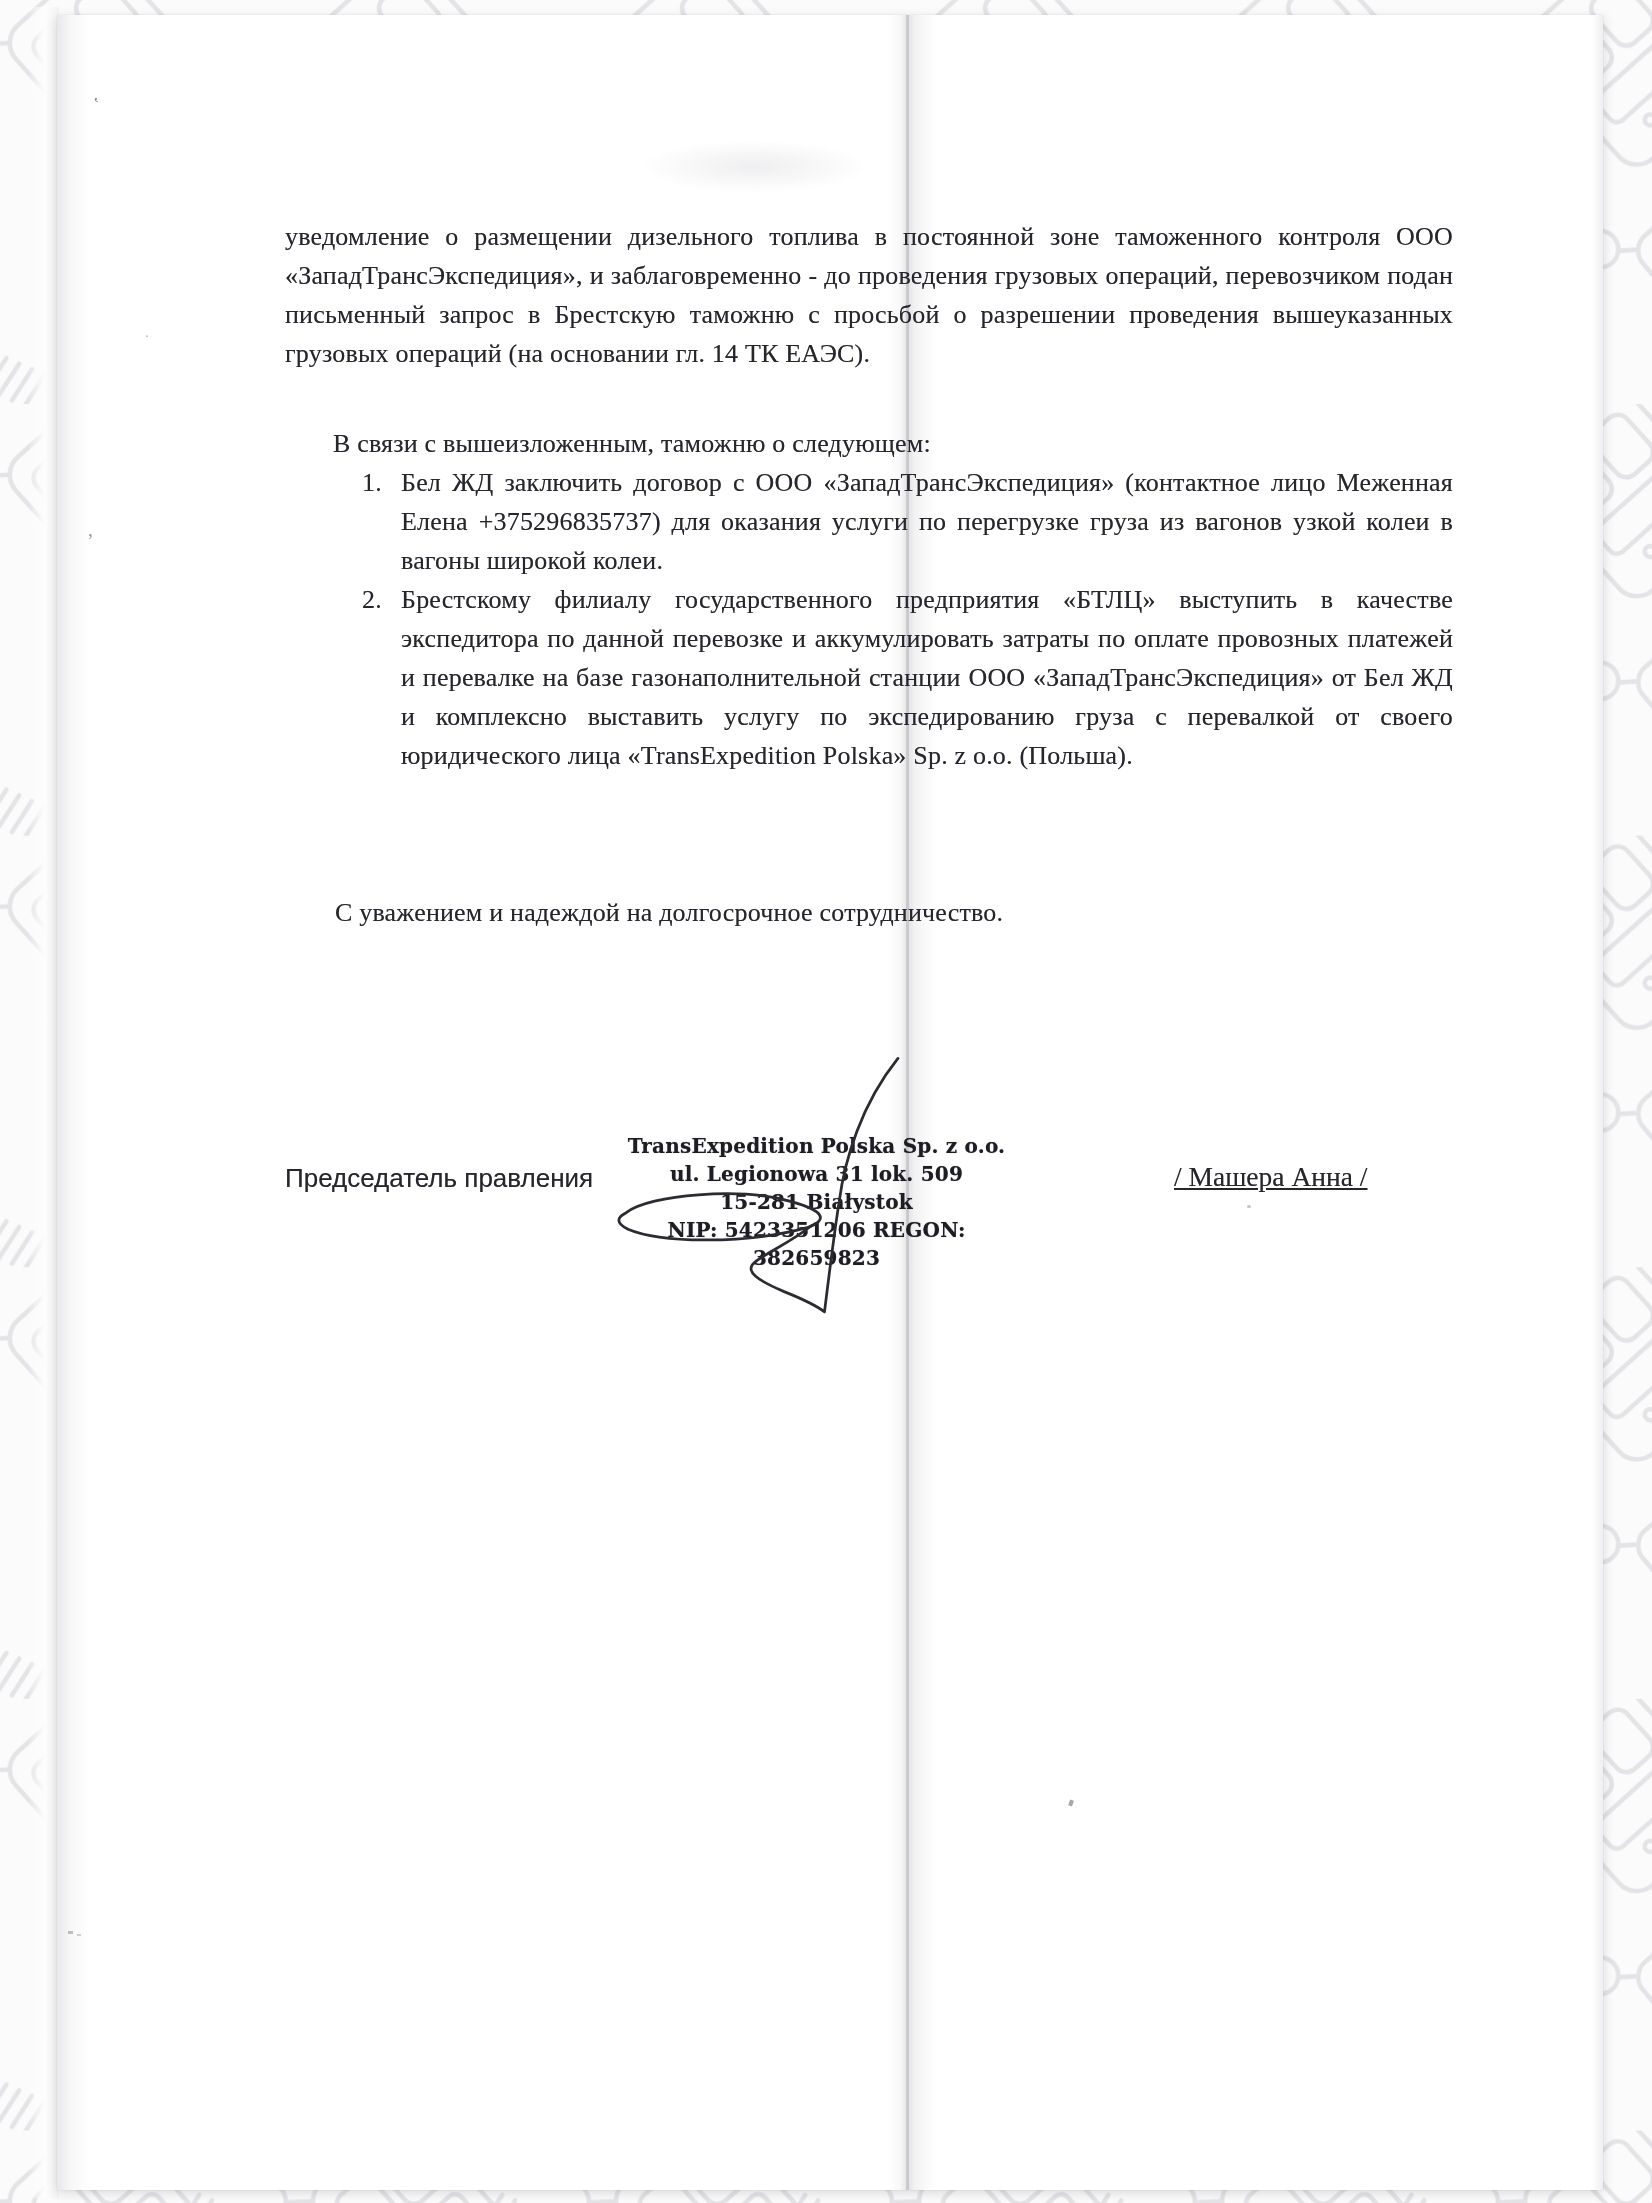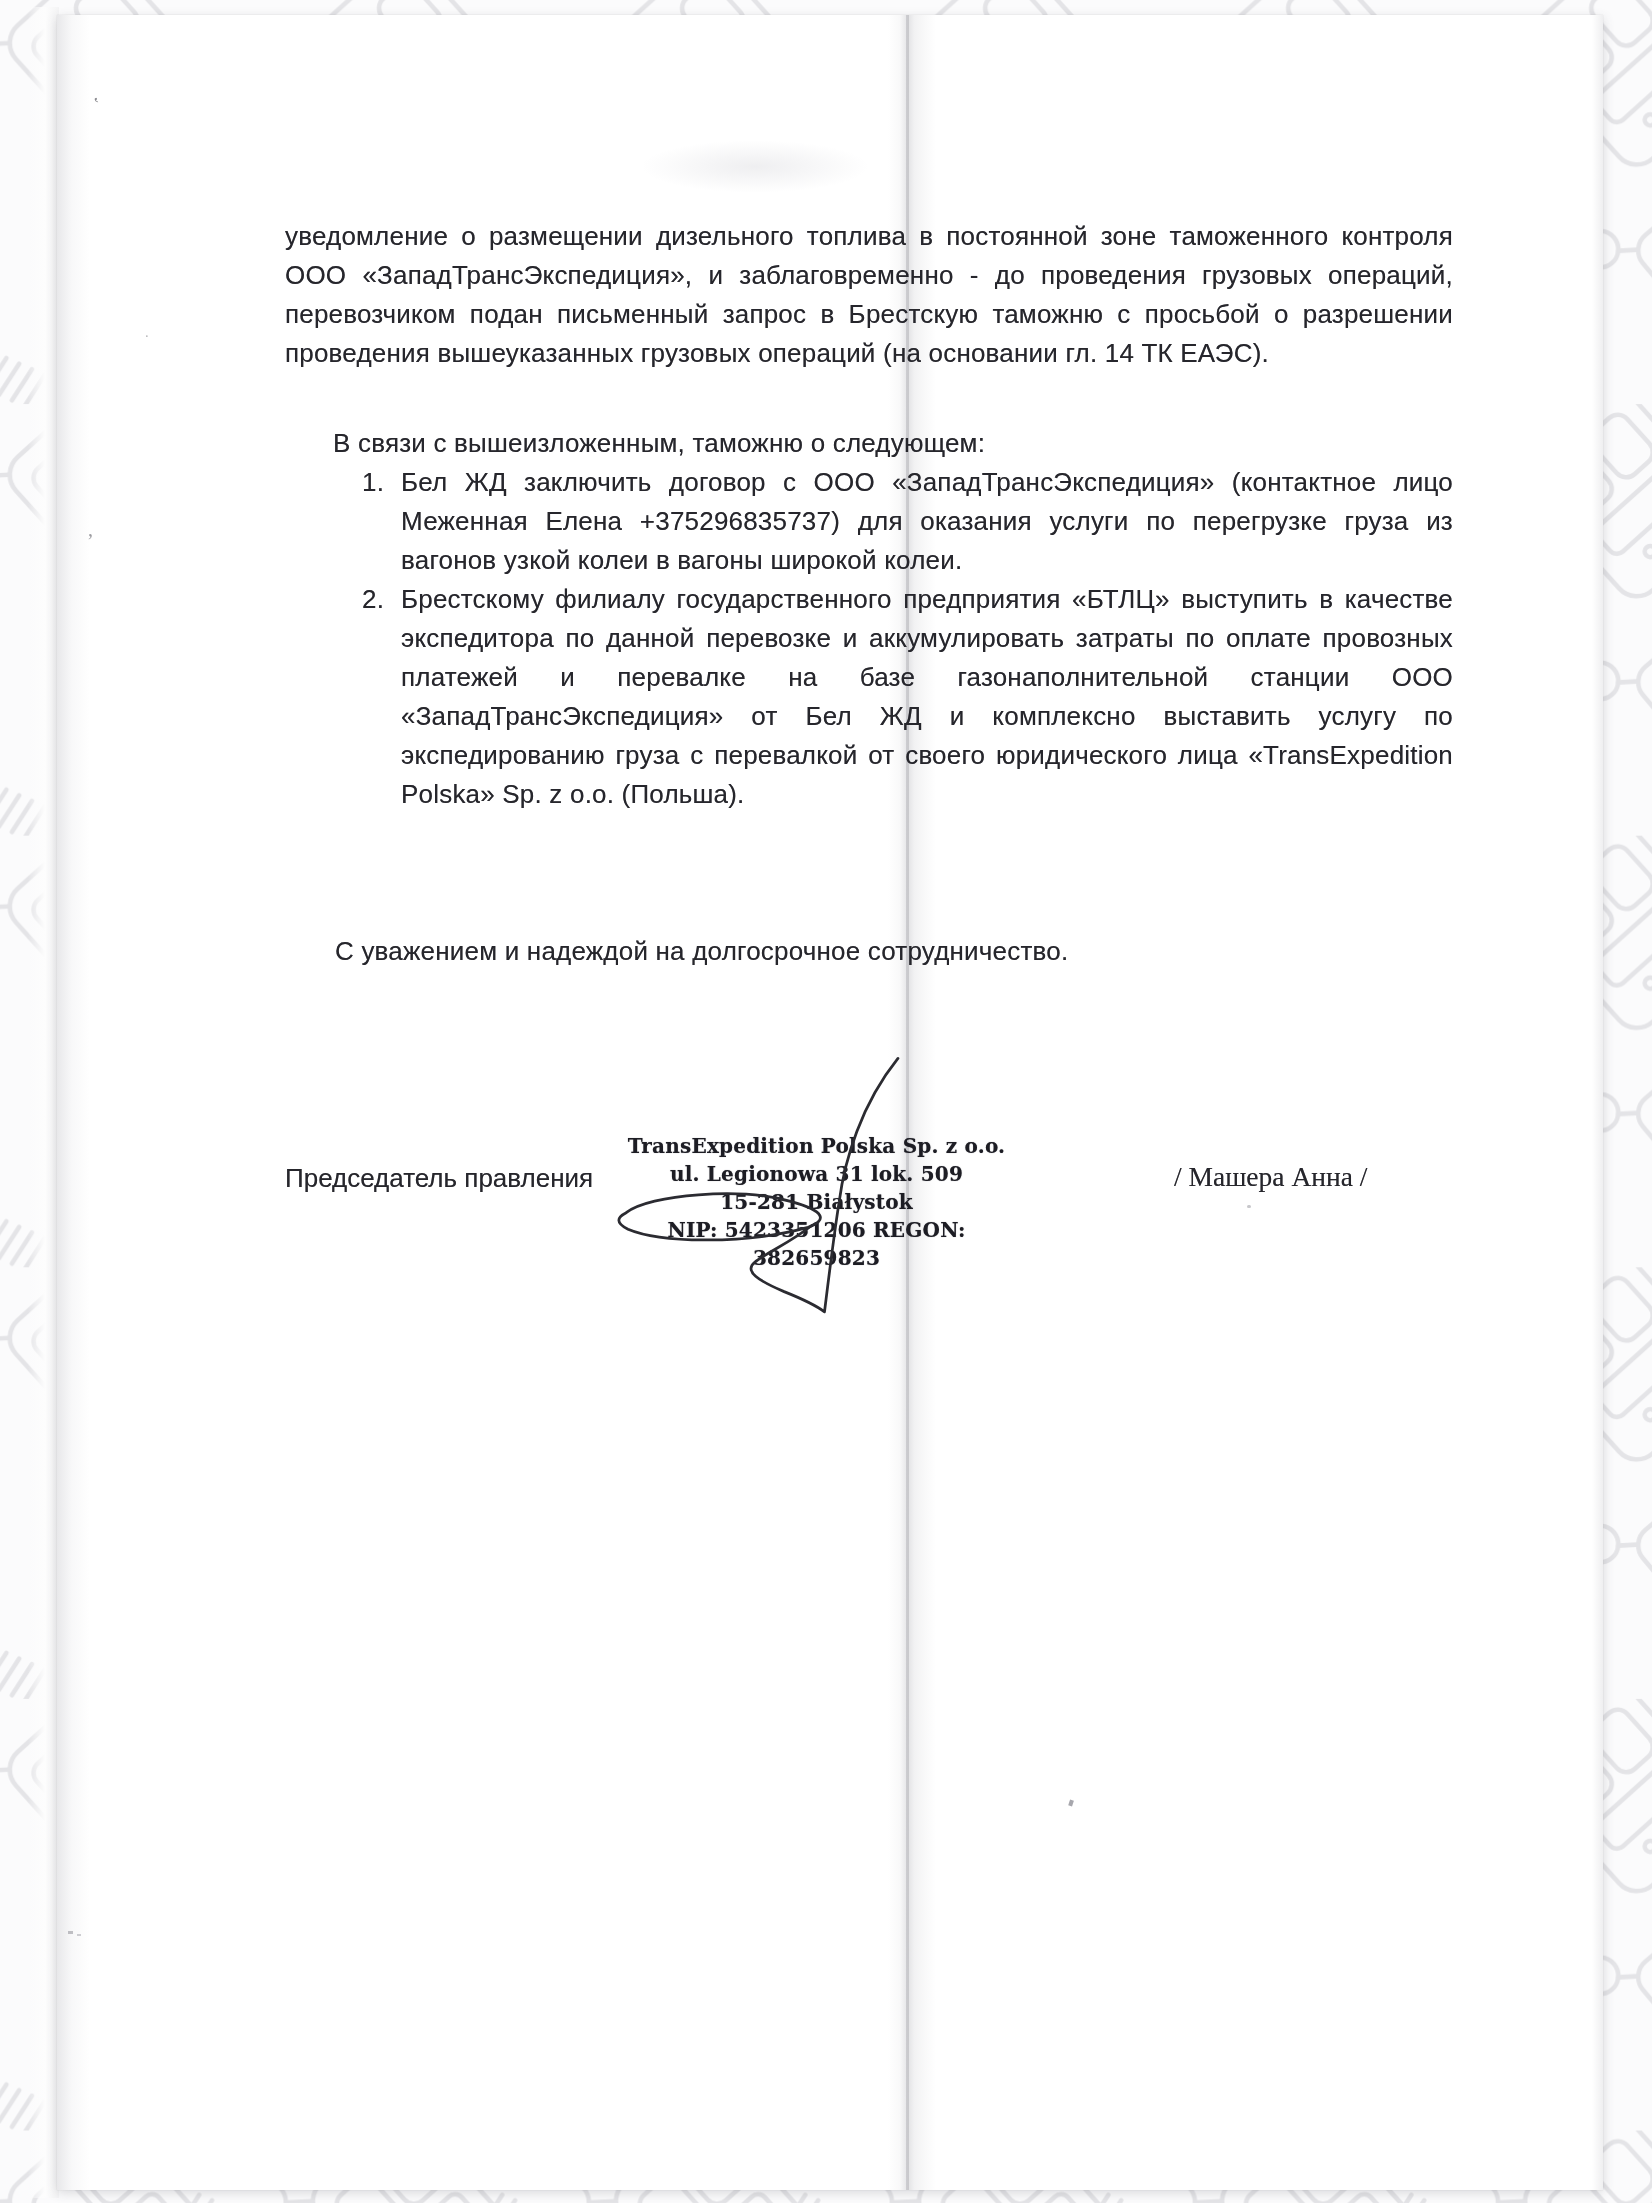--- a/index.html
+++ b/index.html
@@ -23,39 +23,39 @@
 
   
   .seam{position:absolute;left:831px;top:0;width:48px;height:100%;pointer-events:none;
         background:linear-gradient(90deg, rgba(125,125,135,0) 0%, rgba(125,125,135,0.05) 25%,
                    rgba(125,125,135,0.22) 42%, rgba(125,125,135,0.10) 55%,
                    rgba(125,125,135,0.05) 75%, rgba(125,125,135,0) 100%);}
   .seam-core{position:absolute;left:849px;top:0;width:2.8px;height:100%;background:rgba(110,110,120,0.22);pointer-events:none;}
 
   
   .content{position:absolute;left:228px;top:202px;width:1168px;
-           font-family:Liberation Sans, sans-serif;font-size:26px;line-height:39px;
+           font-family:Liberation Serif, serif;font-size:26px;line-height:39px;
            color:#26262c;text-align:justify;text-align-last:left;letter-spacing:0.2px;
            text-shadow:0 0 0.6px rgba(38,38,44,0.5);}
   .content p{margin:0;}
   .p2-num{margin-left:46px;}
   .tabgap{display:inline-block;width:86px;}
   .p3{margin-top:51px !important;text-indent:48px;}
   .list-item{position:relative;padding-left:116px;}
   .list-item .num{position:absolute;left:77px;top:0;}
   .closing{margin-top:118px !important;text-indent:50px;}
 
   
   .sig-title{position:absolute;left:228px;top:1148px;font-family:Liberation Sans, sans-serif;
              font-size:26px;color:#26262c;text-shadow:0 0 0.6px rgba(38,38,44,0.5);}
   .stamp{position:absolute;left:562px;top:1117px;width:395px;text-align:center;
          font-family:"DejaVu Serif",serif;font-weight:700;font-size:20px;line-height:28px;
          color:#1d1d24;letter-spacing:0.2px;text-shadow:0 0 0.8px rgba(25,25,35,0.55);}
   .sig-name{position:absolute;left:1117px;top:1146px;font-family:"Liberation Serif",serif;
-            font-size:27.5px;color:#26262c;text-shadow:0 0 0.6px rgba(38,38,44,0.5);}
+            font-size:27.5px;color:#26262c;text-shadow:0 0 0.6px rgba(38,38,44,0.5);text-decoration:underline;}
   .sig-svg{position:absolute;left:0;top:0;pointer-events:none;}
   .sig-stroke{fill:none;stroke:#2b2b31;stroke-width:3;stroke-linecap:round;stroke-linejoin:round;}
 
   
   .smudge{position:absolute;left:583px;top:125px;width:230px;height:53px;
           background:radial-gradient(ellipse at center, rgba(120,120,135,0.12), rgba(120,120,135,0) 70%);}
   .speck{position:absolute;color:#4a4a52;font-family:"Liberation Serif",serif;}
   .speck-a{left:37px;top:79px;font-size:18.4px;opacity:.65;transform:rotate(-12deg);}
   .speck-b{left:31px;top:503px;font-size:20px;opacity:.55;}
   .speck-c{left:88px;top:309px;font-size:14.7px;opacity:.4;}

